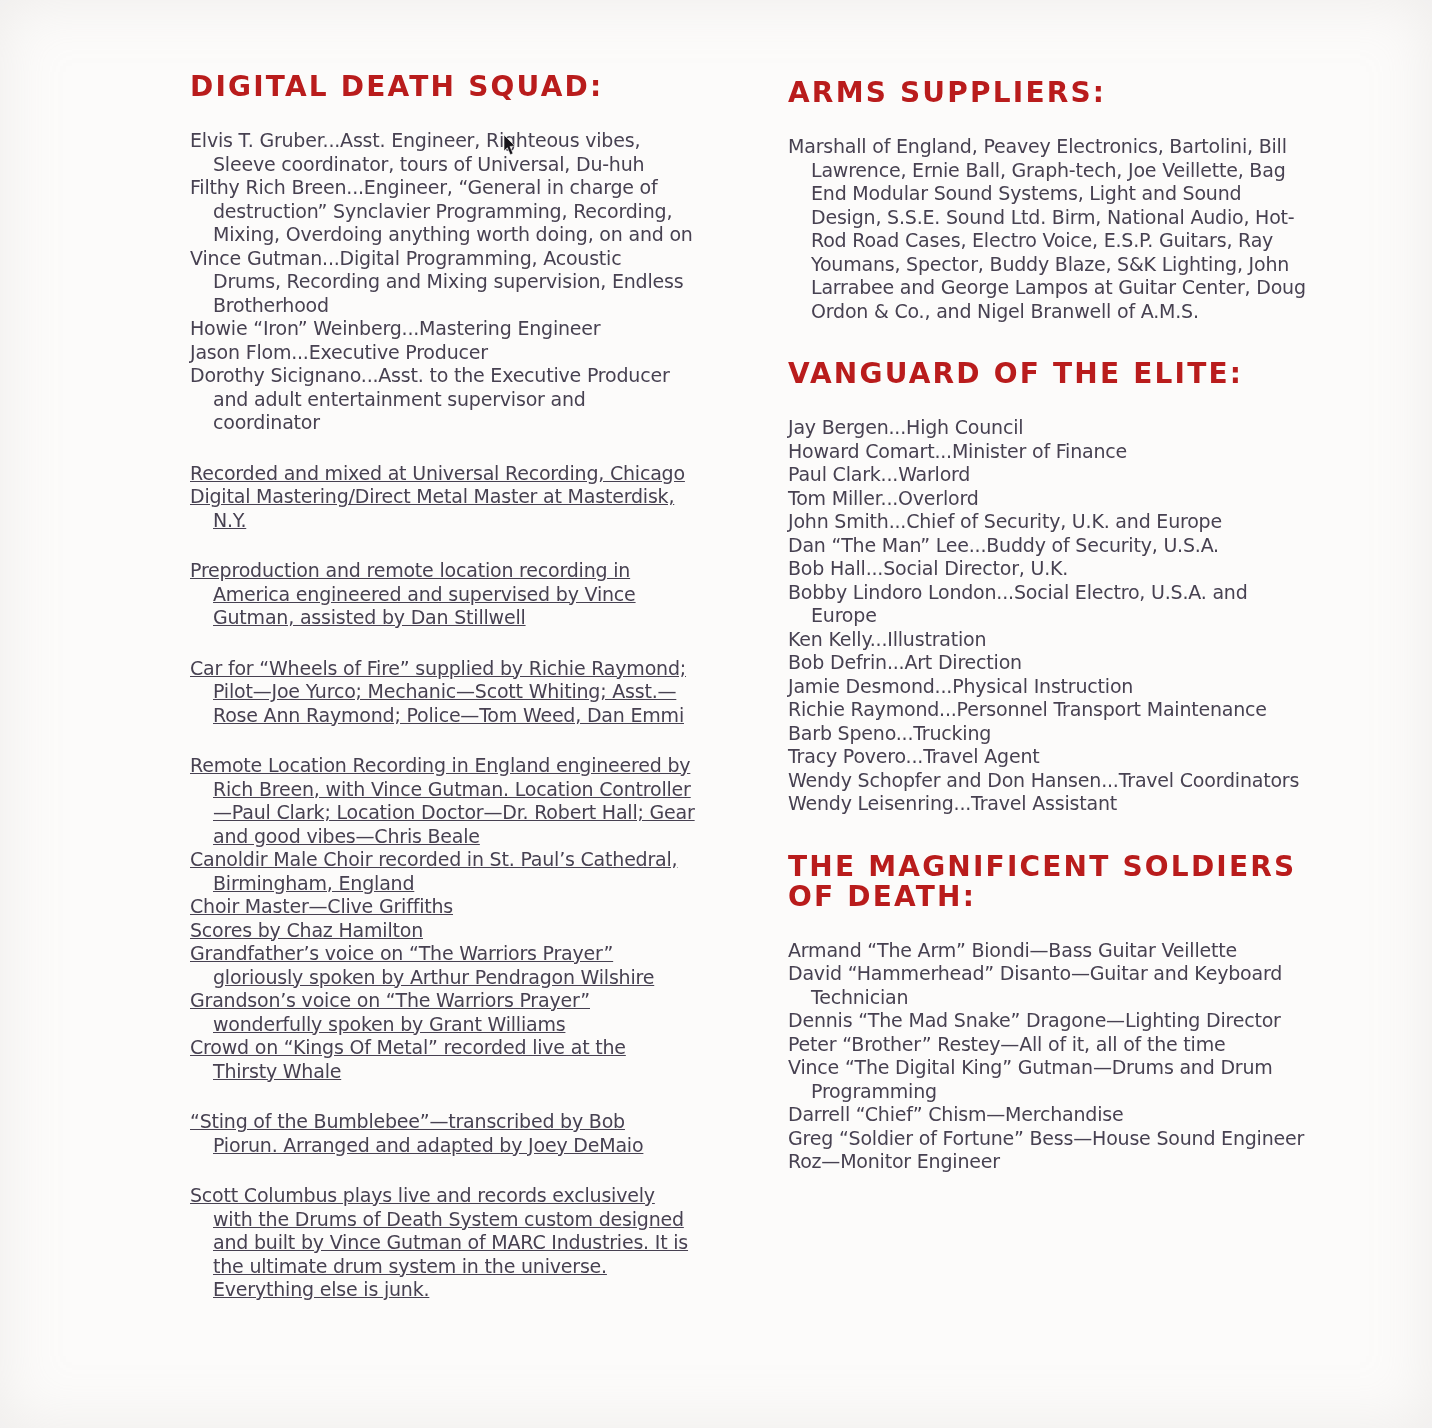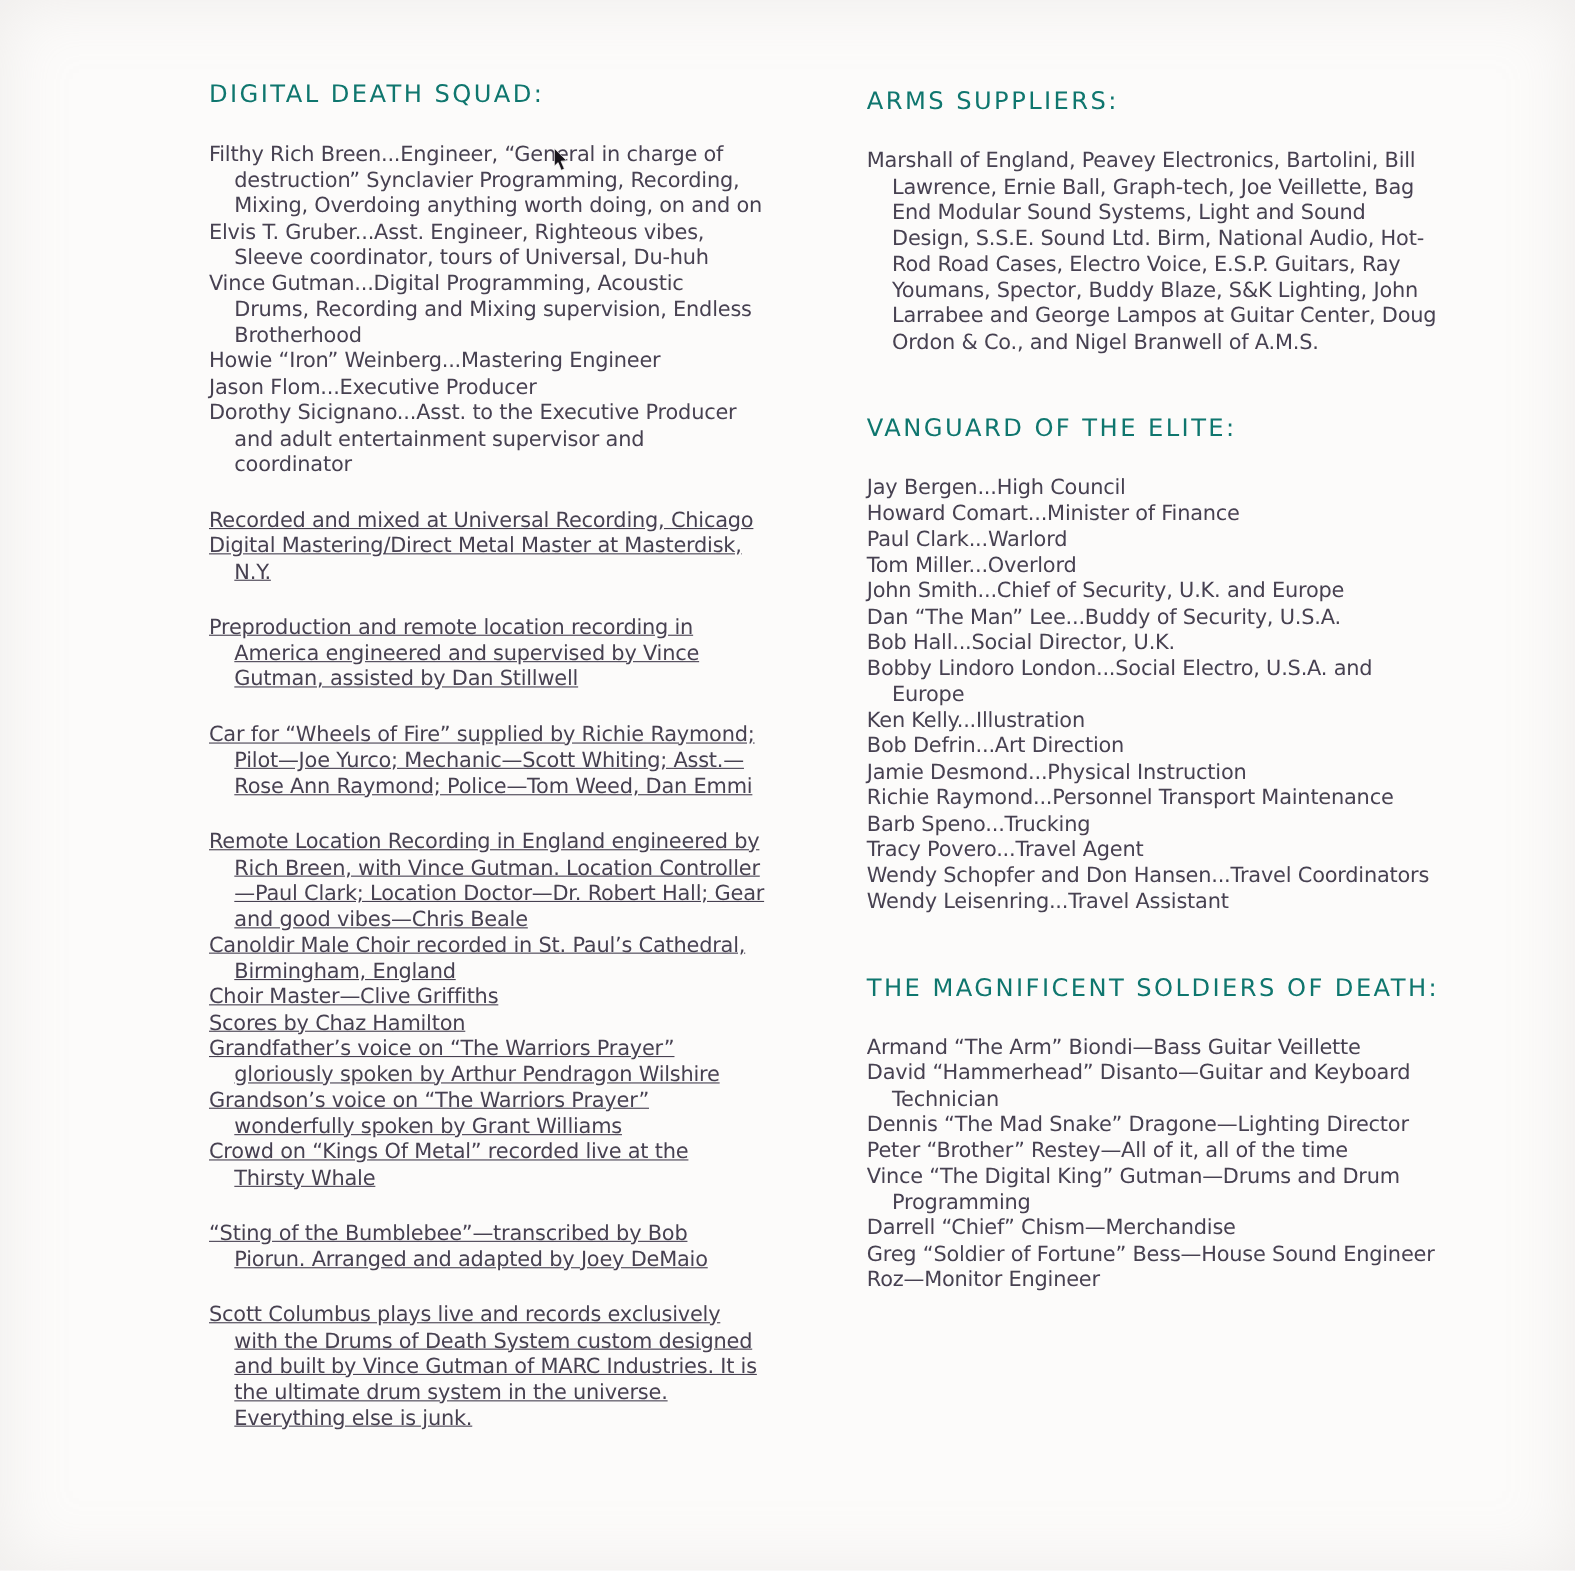--- a/index.html
+++ b/index.html
@@ -26,26 +26,26 @@
   .column {
     position: absolute;
     color: #474151;
     font-size: 19px;
     line-height: 23.5px;
     letter-spacing: -0.2px;
   }
   .col-left  { left: 190px; top: 72px;  width: 505px; }
   .col-right { left: 788px; top: 78px;  width: 522px; }
   .section { margin: 0; }
-  .section:not(:first-child) { margin-top: 52px; }
+  .section:not(:first-child) { margin-top: 36px; }
   .section-heading {
-    font-size: 22px;
-    font-weight: normal;
+    font-size: 28px;
+    font-weight: bold;
     letter-spacing: 2.2px;
-    color: #0f766e;
+    color: #b91c1c;
     line-height: 30px;
     margin: 0 0 27px 0;
   }
   .group { margin: 0; }
   .group:not(:first-of-type) { margin-top: 27px; text-decoration: underline; }
   .entry {
     margin: 0;
     text-indent: -23px;
     padding-left: 23px;
   }
@@ -60,22 +60,22 @@
 </style>
 </head>
 <body>
 
 <div class="page">
 
   <div class="column col-left">
       <div class="section">
         <h2 class="section-heading">DIGITAL DEATH SQUAD:</h2>
         <div class="group">
+          <p class="entry">Elvis T. Gruber...Asst. Engineer, Righteous vibes, Sleeve coordinator, tours of Universal, Du-huh</p>
           <p class="entry">Filthy Rich Breen...Engineer, “General in charge of destruction” Synclavier Programming, Recording, Mixing, Overdoing anything worth doing, on and on</p>
-          <p class="entry">Elvis T. Gruber...Asst. Engineer, Righteous vibes, Sleeve coordinator, tours of Universal, Du-huh</p>
           <p class="entry">Vince Gutman...Digital Programming, Acoustic Drums, Recording and Mixing supervision, Endless Brotherhood</p>
           <p class="entry">Howie “Iron” Weinberg...Mastering Engineer</p>
           <p class="entry">Jason Flom...Executive Producer</p>
           <p class="entry">Dorothy Sicignano...Asst. to the Executive Producer and adult entertainment supervisor and coordinator</p>
         </div>
         <div class="group">
           <p class="entry">Recorded and mixed at Universal Recording, Chicago</p>
           <p class="entry">Digital Mastering/Direct Metal Master at Masterdisk, N.Y.</p>
         </div>
         <div class="group">

